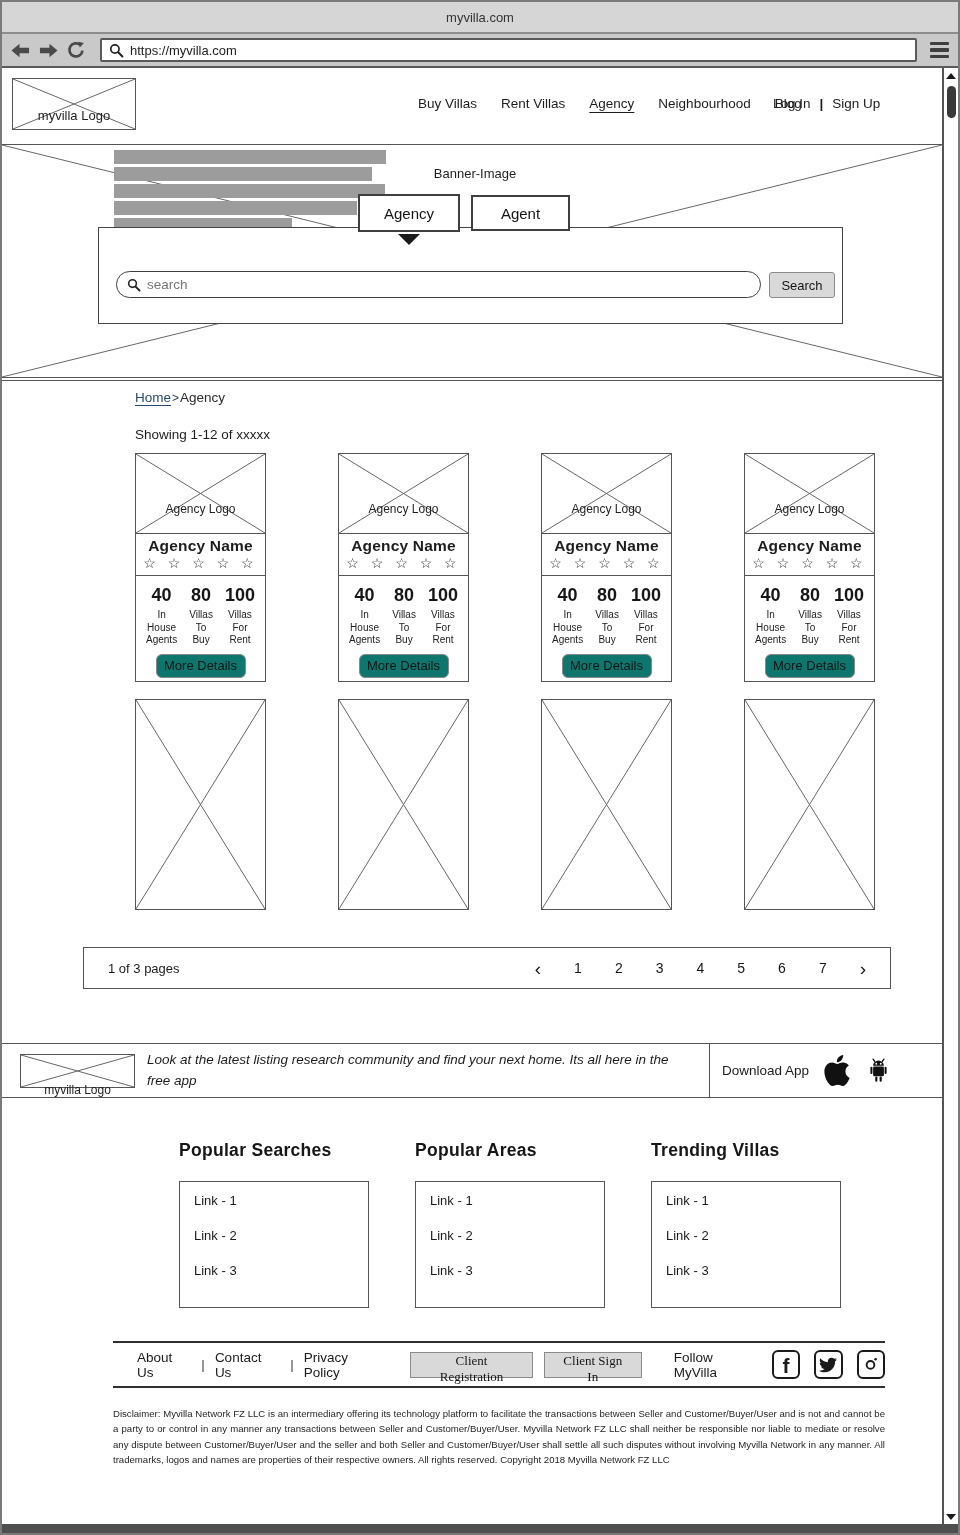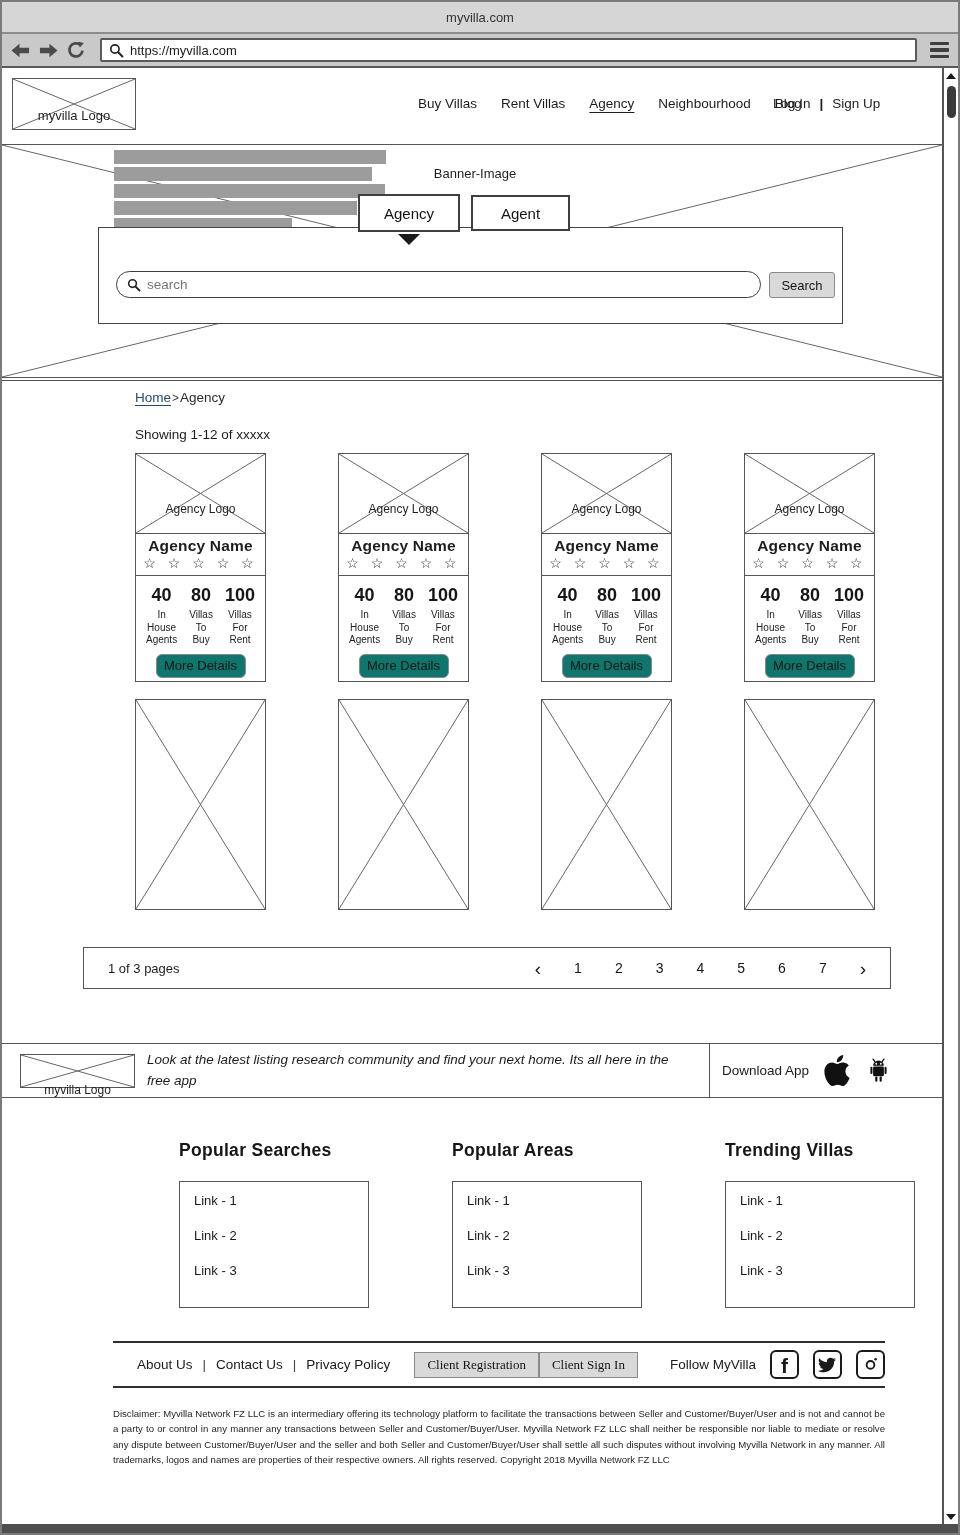--- a/index.html
+++ b/index.html
@@ -92,34 +92,34 @@
   .band-left { flex:1; display:flex; align-items:center; border-right:1px solid #555; }
   .band-logo { width:115px; height:34px; margin-left:18px; }
   .band-logo .xlabel { top:8px; font-size:12px; }
   .band-text { margin-left:12px; width:545px; font-size:13.5px; color:#1c1c1c; line-height:1.5;font-style:italic; }
   .band-right { width:232px; display:flex; align-items:center; gap:15px; padding-left:12px; }
   .dl-label { font-size:13.5px; color:#1c1c1c; }
   .store-icon { cursor:pointer; display:flex; align-items:center; }
 
   
   .site-footer { position:relative; }
-  .cols { display:flex; margin:42px 0 0 133px; gap:83px;padding-left:44px; }
+  .cols { display:flex; margin:42px 0 0 133px; gap:46px;padding-left:44px; }
   .col { width:190px; }
   .col-title { font-size:17.5px; font-weight:600; color:#161616; letter-spacing:.3px; margin-bottom:20px; }
   .col-box { height:127px; border:1px solid #555; padding:11px 14px; display:flex; flex-direction:column; gap:20px; }
   .col-box span { font-size:13px; color:#1a1a1a; cursor:pointer; }
   .rule { margin-left:111px; width:772px; border-top:2px solid #2f2f2f; }
   .rule1 { margin-top:33px; }
   .links-row { margin-left:111px; width:772px; height:43px; display:flex; align-items:center; }
   .txt-links { margin-left:24px; display:flex; gap:10px; font-size:13.5px; color:#1a1a1a; align-items:center; }
   .txt-links .lk { cursor:pointer; }
   .txt-links .dv { color:#444; }
   .client-btn { height:26px; background:#d9d9d9; border:1px solid #8a8a8a; font-size:13px; color:#141414; cursor:pointer; padding:0 12px;font-family:Liberation Serif, serif; }
   .btn-reg { margin-left:24px; }
-  .btn-sign { }
+  .btn-sign { margin-left:11px; }
   .follow { margin-left:32px; display:flex; align-items:center; gap:14px; }
   .follow-label { font-size:13.5px; color:#1a1a1a; }
   .soc { width:29px; height:29px; border:2px solid #1a1a1a; border-radius:6px; display:flex; align-items:center; justify-content:center; cursor:pointer; background:#fff; }
   .soc .fb-f { font-size:21px; font-weight:800; color:#1a1a1a; margin-top:3px; }
   .disclaimer { margin:18px 0 0 111px; width:772px; font-size:9.6px; color:#1f1f1f; line-height:1.6; text-align:justify; }
 </style>
 </head>
 <body>
 
 <div class="window">

